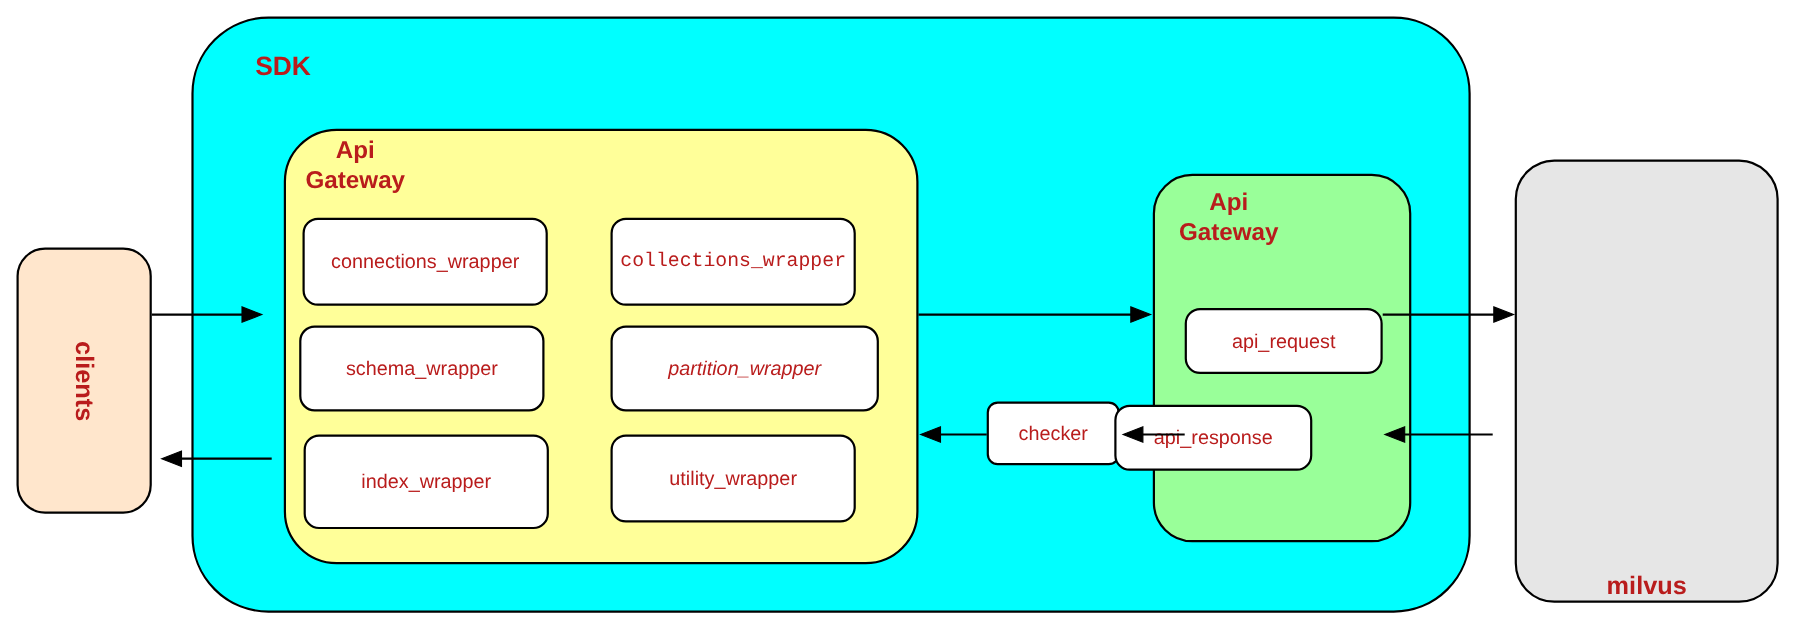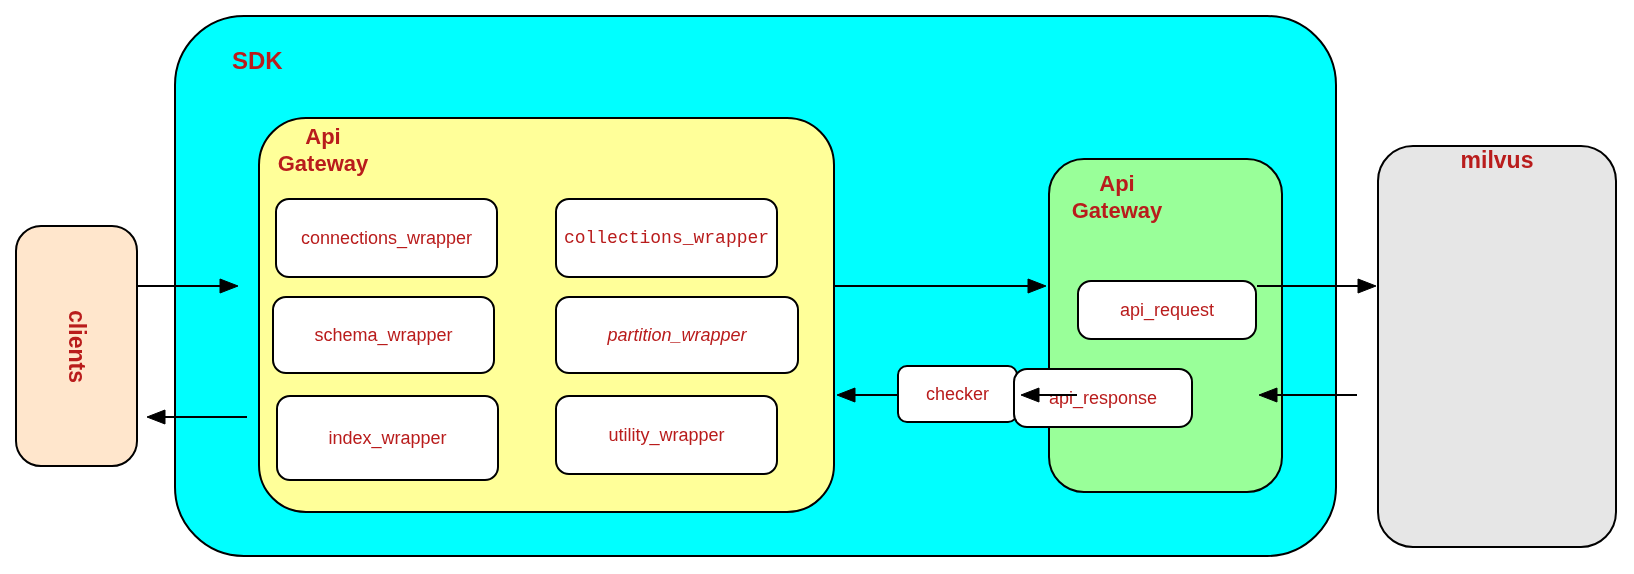--- a/index.html
+++ b/index.html
@@ -62,21 +62,21 @@
     background:#FFE6CC;border-radius:26px;
     display:flex;align-items:center;justify-content:center;
   }
   .clients-label{
     transform:rotate(90deg);
     font-size:23px;font-weight:bold;white-space:nowrap;
   }
   .milvus{
     left:1377px;top:145px;width:240px;height:403px;
     background:#E6E6E6;border-radius:36px;
-    display:flex;align-items:flex-start;justify-content:center;
+    display:flex;align-items:flex-end;justify-content:center;
   }
   .milvus-label{font-size:23px;font-weight:bold;}
   
   .arrows{
     position:absolute;left:0;top:0;width:1634px;height:574px;
     pointer-events:none;
   }
   .arrows line{stroke:#000;stroke-width:2;}
   .arrows polygon{fill:#000;stroke:#000;stroke-width:1;}
 </style>

